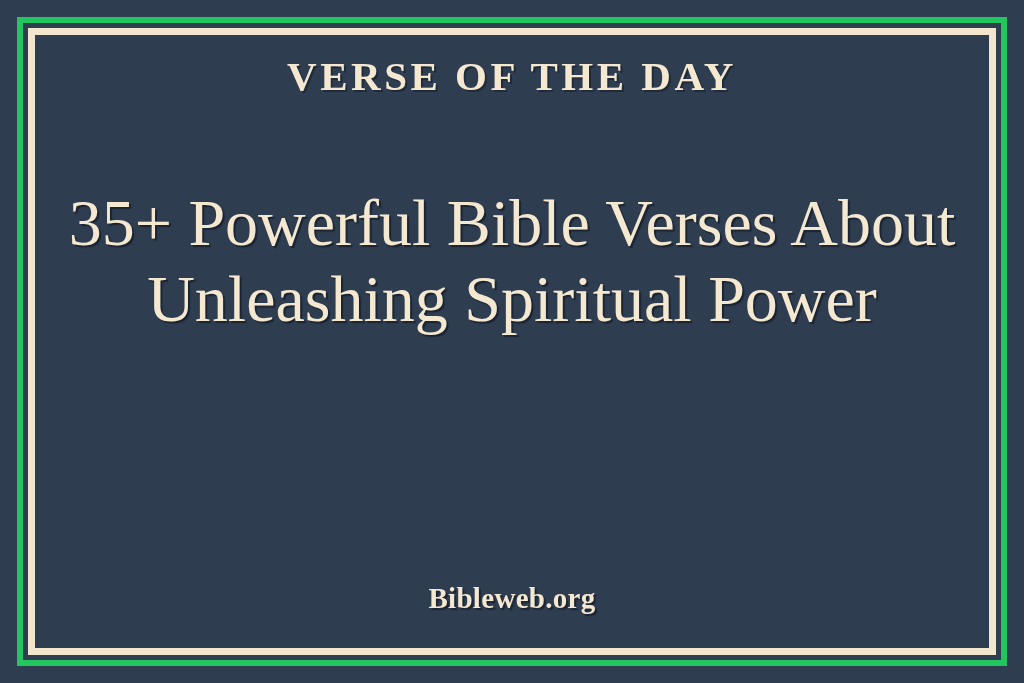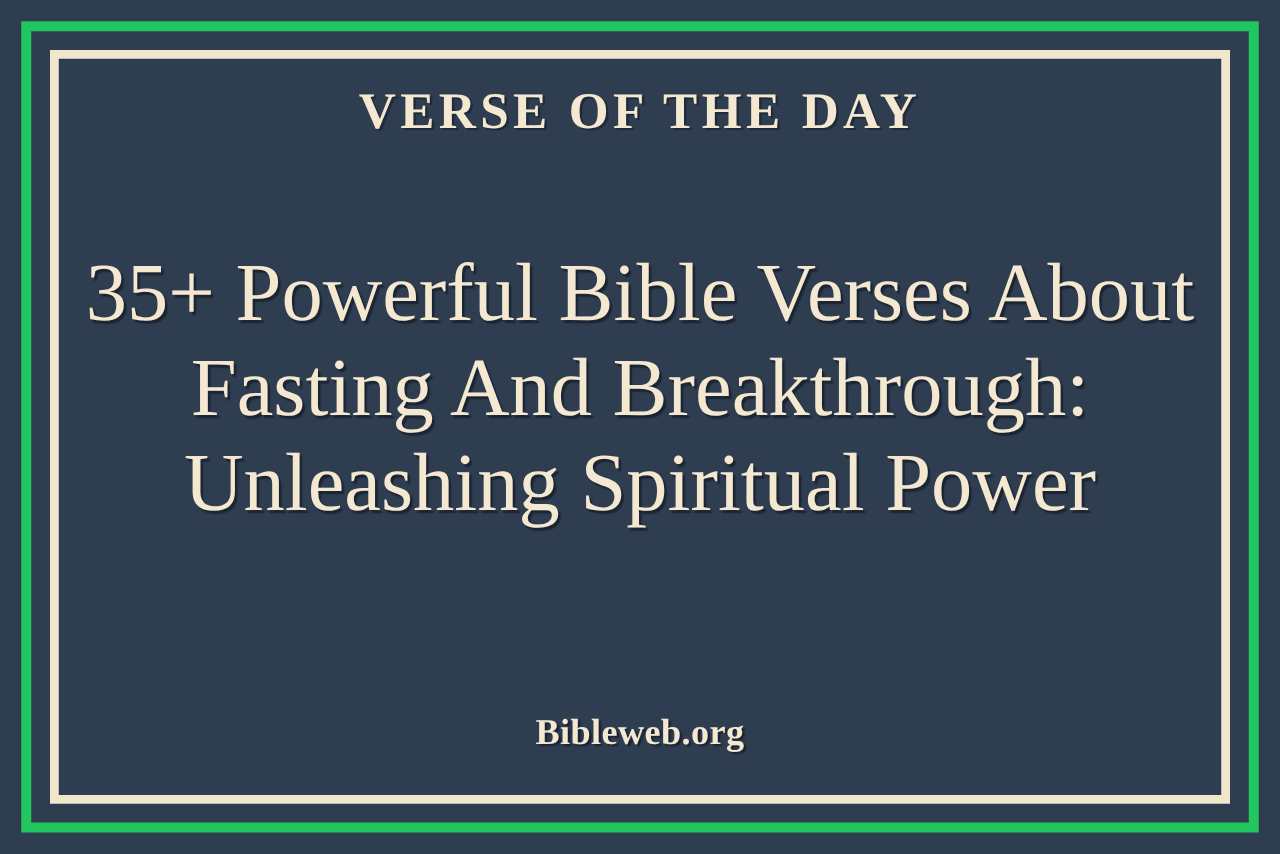--- a/index.html
+++ b/index.html
@@ -22,23 +22,23 @@
     background: #2e3d50;
     
     padding: 17px;
   }
 
   
   #frame-outer {
     box-sizing: border-box;
     width: 100%;
     height: 100%;
-    border: 8px solid #22c55e;
+    border: 6px solid #22c55e;
     background: #2e3d50;
-    padding: 15px;
+    padding: 5px;
   }
 
   
   #frame-inner {
     box-sizing: border-box;
     width: 100%;
     height: 100%;
     border: 7px solid #f2e6cd;
     background: #2e3d50;
     display: flex;
@@ -109,21 +109,20 @@
 
 <div id="card">
   <div id="frame-outer">
     <div id="frame-inner">
       <div id="content">
 
         <div id="eyebrow">VERSE OF THE DAY</div>
 
         <div id="title-wrap">
           <div class="title-line">35+ Powerful Bible Verses About</div>
-          <div class="title-line">Fasting And Breakthrough:</div>
           <div class="title-line">Unleashing Spiritual Power</div>
         </div>
 
         <div id="footer">Bibleweb.org</div>
 
       </div>
     </div>
   </div>
 </div>
 

